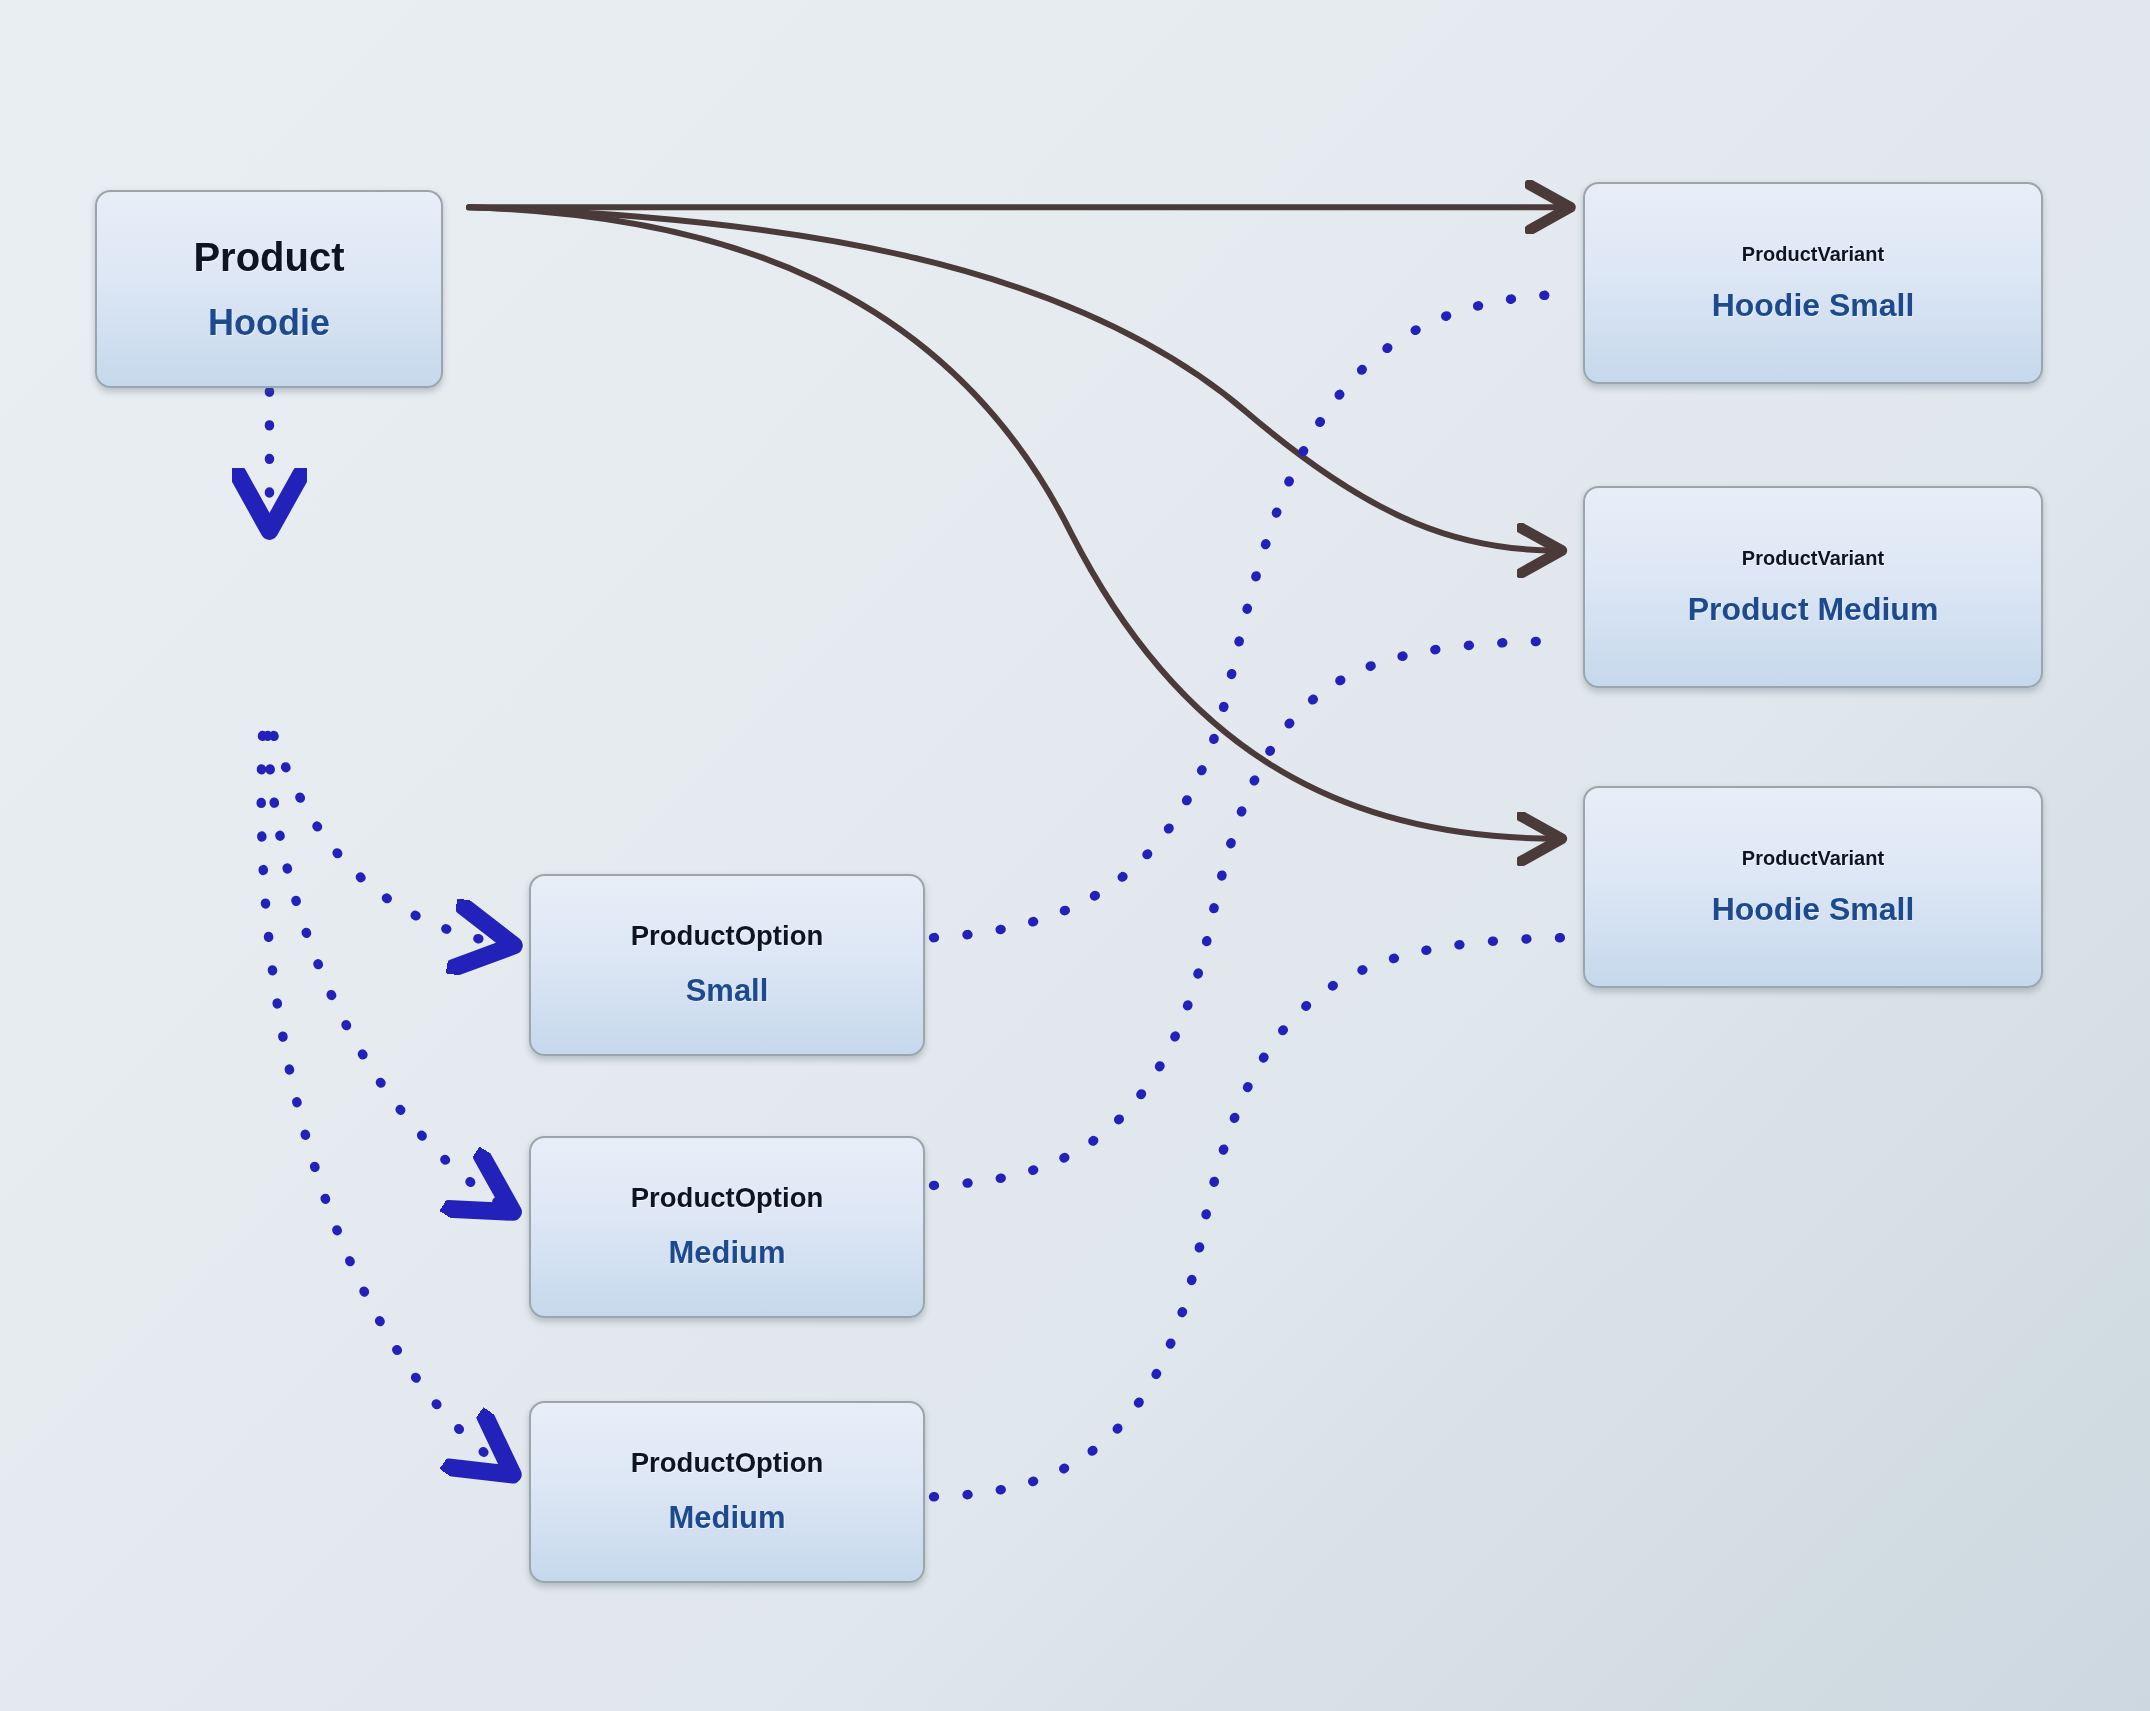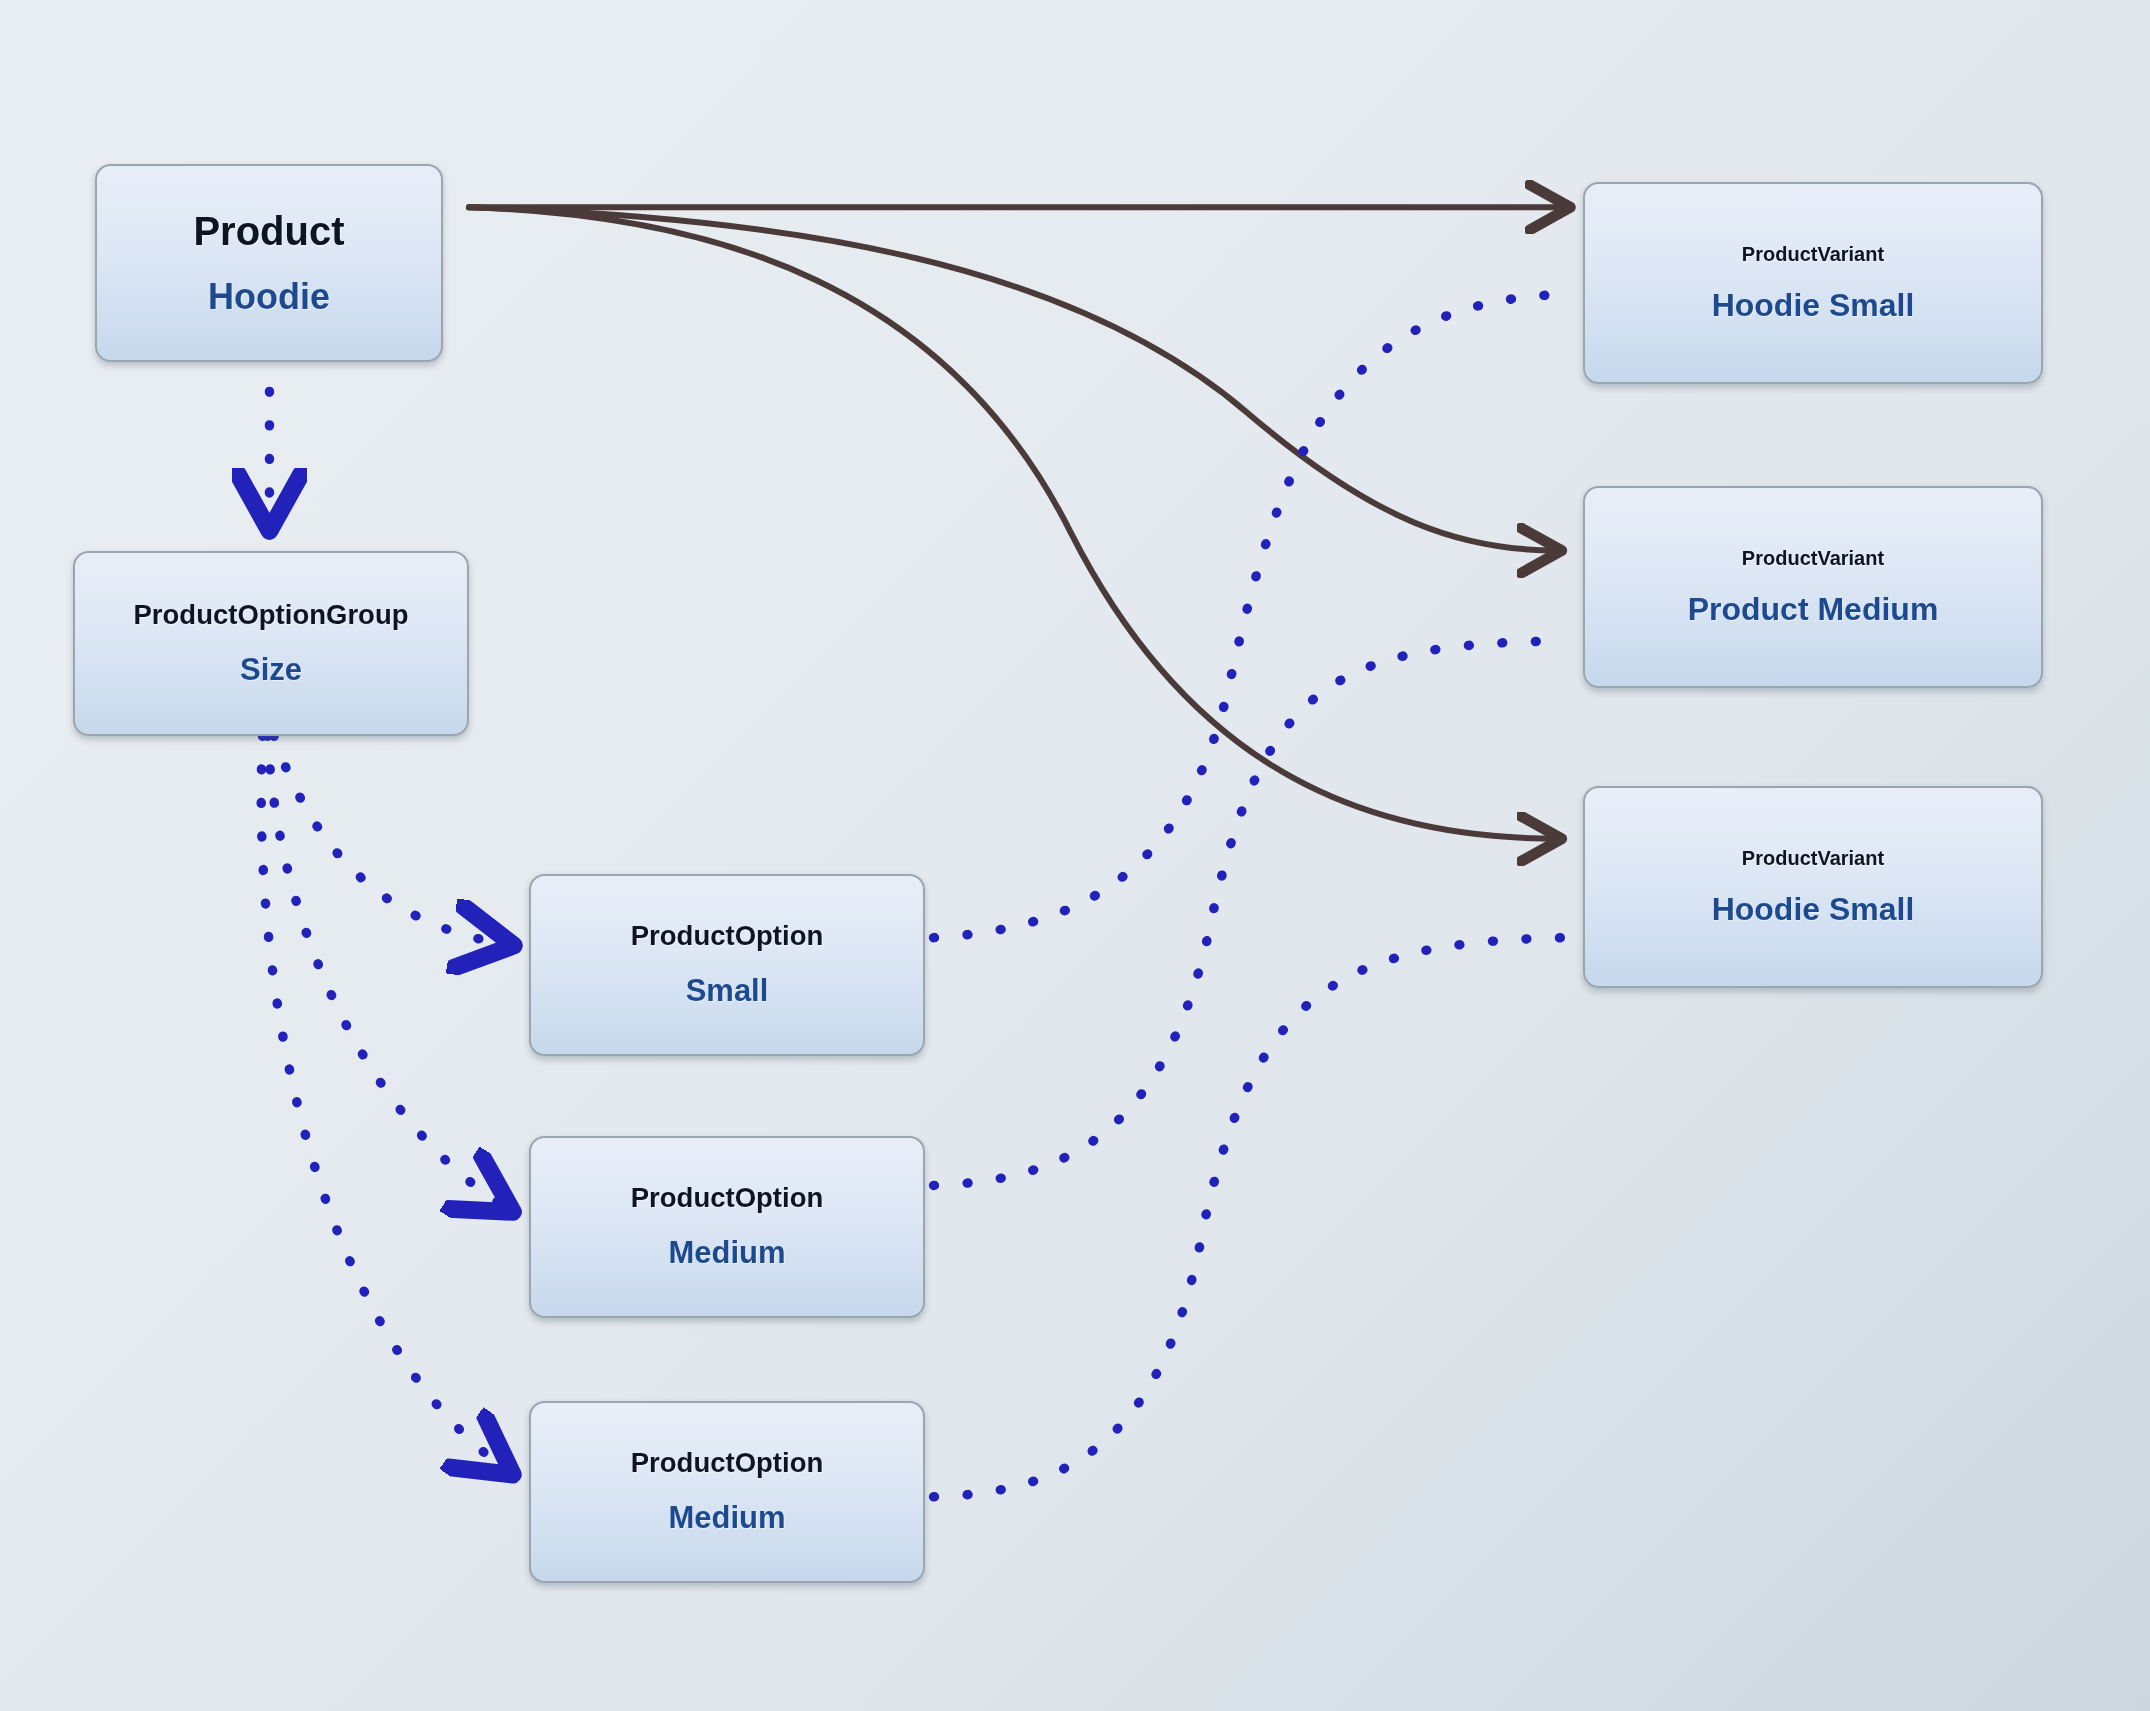--- a/index.html
+++ b/index.html
@@ -100,31 +100,26 @@
       <path d="M 1085 1090 C 1250 1080, 1380 1020, 1430 790 C 1490 520, 1560 350, 1820 342" fill="none" stroke="#2222bb" stroke-width="11" stroke-linecap="round" stroke-dasharray="1 38"></path>
     </g>
     <g>
       <path d="M 1085 1378 C 1250 1372, 1360 1310, 1410 1060 C 1470 790, 1560 748, 1820 745" fill="none" stroke="#2222bb" stroke-width="11" stroke-linecap="round" stroke-dasharray="1 38"></path>
     </g>
     <g>
       <path d="M 1085 1740 C 1250 1735, 1355 1670, 1400 1420 C 1460 1150, 1560 1095, 1820 1090" fill="none" stroke="#2222bb" stroke-width="11" stroke-linecap="round" stroke-dasharray="1 38"></path>
     </g>
   </svg>
 
-  <div class="node" style="left:95px; top:164px; width:348px; height:198px;">
+  <div class="node" style="left:95px; top:190px; width:348px; height:198px;">
     <div class="title t-lg">Product</div>
     <div class="gap-lg"></div>
     <div class="subtitle s-lg">Hoodie</div>
   </div>
 
-  <div class="node" style="left:73px; top:551px; width:396px; height:185px;">
-    <div class="title t-sm">ProductOptionGroup</div>
-    <div class="gap-md"></div>
-    <div class="subtitle s-sm">Size</div>
-  </div>
 
   <div class="node" style="left:529px; top:874px; width:396px; height:182px;">
     <div class="title t-sm">ProductOption</div>
     <div class="gap-md"></div>
     <div class="subtitle s-sm">Small</div>
   </div>
 
   <div class="node" style="left:529px; top:1136px; width:396px; height:182px;">
     <div class="title t-sm">ProductOption</div>
     <div class="gap-md"></div>

